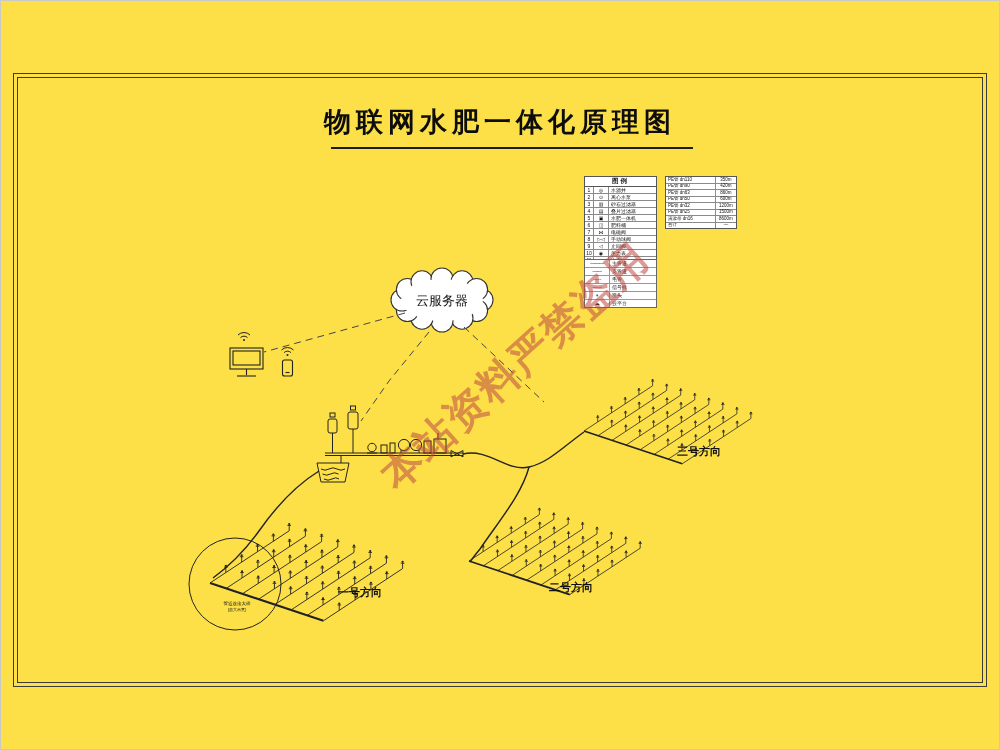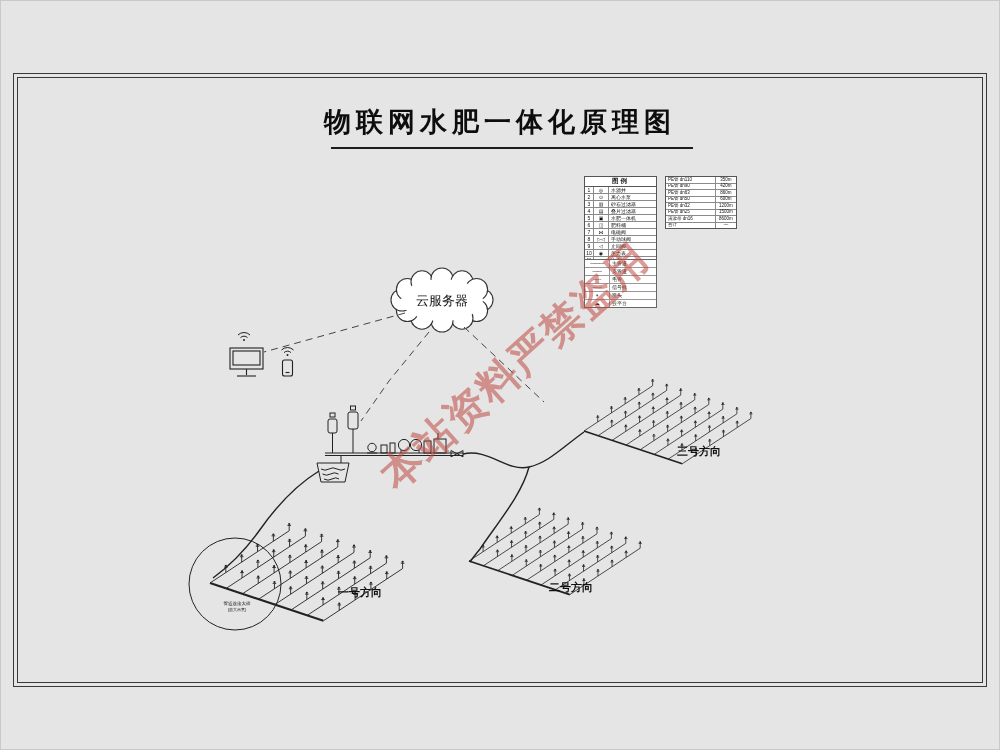--- a/index.html
+++ b/index.html
@@ -1,17 +1,17 @@
 <!DOCTYPE html>
 <html><head>
 <meta charset="utf-8">
 <style>
   html,body{margin:0;padding:0;background:#fff;}
   .page{
-    position:relative;width:1000px;height:750px;background:#e5e5e5;
+    position:relative;width:1000px;height:750px;background:#fde047;
     font-family:"Liberation Sans","DejaVu Sans",sans-serif;color:#111;
     overflow:hidden;border:1px solid #c9c9c9;box-sizing:border-box;
   }
   .frame-outer{position:absolute;left:12px;top:72px;width:974px;height:614px;
     border:1.6px solid #3a3a3a;box-sizing:border-box;}
   .frame-inner{position:absolute;left:3px;top:3px;right:3px;bottom:3px;
     border:1px solid #3a3a3a;}
   .title{
     position:absolute;top:103px;left:0;right:0;text-align:center;
     font-family:"Liberation Serif","DejaVu Serif",serif;

